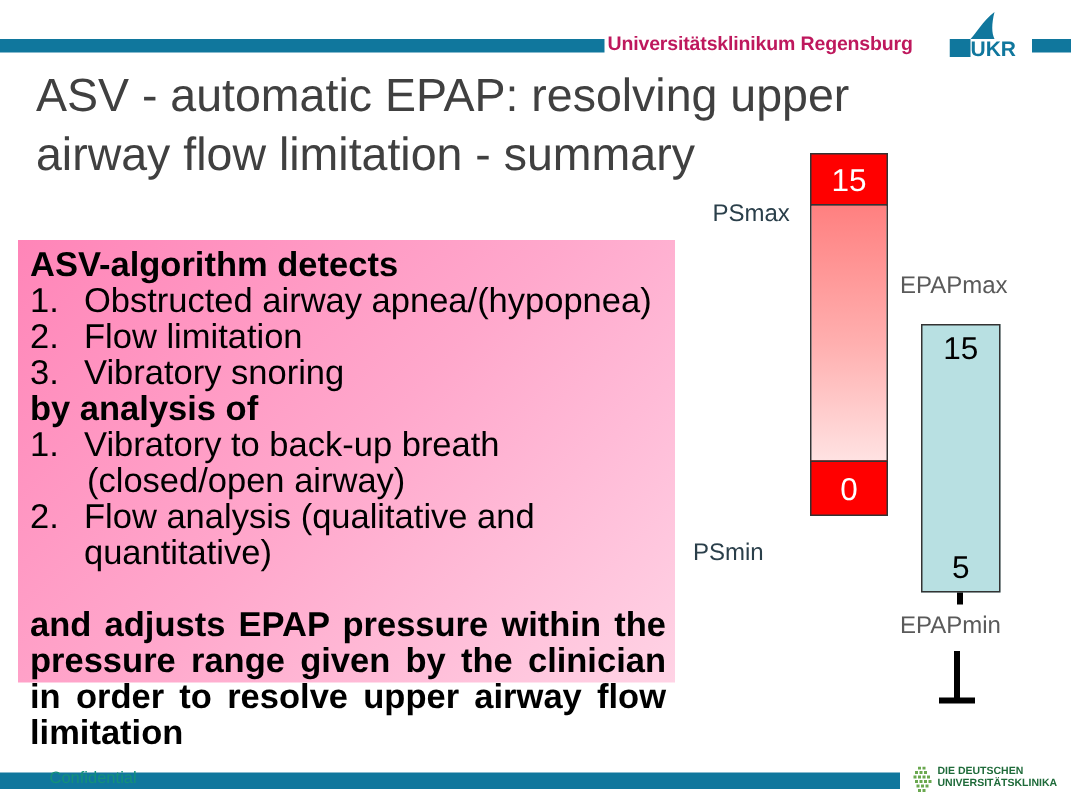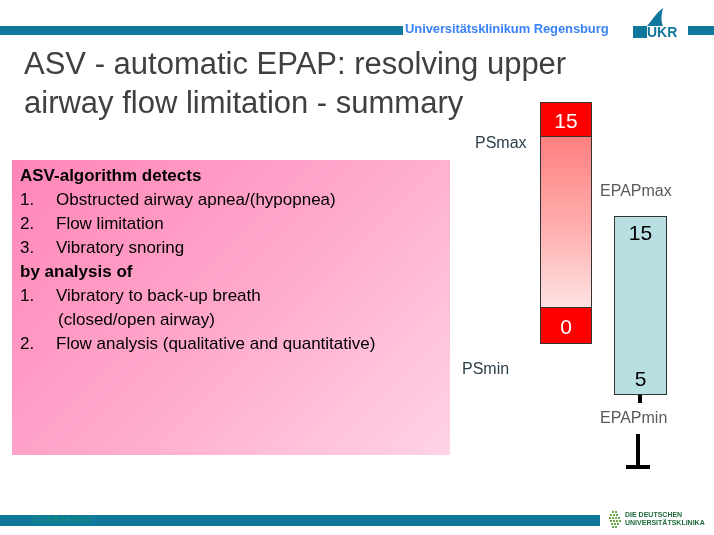--- a/index.html
+++ b/index.html
@@ -1,28 +1,28 @@
 <!DOCTYPE html>
 <html><head>
 <meta charset="utf-8">
 <style>
   html, body { margin:0; padding:0; }
   body { width:714px; height:535px; position:relative; background:#ffffff; overflow:hidden;
          font-family:"Liberation Sans", sans-serif; }
   .abs { position:absolute; }
   .topbar { left:0; top:26px; width:403px; height:9px; background:#10779d; }
-  .uni-name { left:405px; top:21px; font-size:13px; font-weight:bold; color:#3b82f6; white-space:nowrap; letter-spacing:-0.1px; }
+  .uni-name { left:405px; top:21px; font-size:13px; font-weight:bold; color:#be185d; white-space:nowrap; letter-spacing:-0.1px; }
   .ukr-logo { left:633px; top:8px; width:50px; height:30px; }
   .topbar-right { left:688px; top:26px; width:26px; height:9px; background:#10779d; }
 
   .title { left:24px; top:44px; font-size:31px; line-height:39px; color:#404040; }
 
   .panel { left:12px; top:160px; width:438px; height:295px;
            background:linear-gradient(135deg,#ff85b8 0%,#ffa8cc 50%,#ffd3e5 100%); }
-  .panel-inner { position:absolute; left:8px; top:4px; width:424px; font-size:17px; line-height:24px; color:#000; }
+  .panel-inner { position:absolute; left:8px; top:4px; width:424px; font-size:23px; line-height:24px; color:#000; }
   .panel-inner .b { font-weight:bold; }
   .li { display:flex; }
   .li .num { width:36px; flex:none; }
   .indent { padding-left:38px; }
   .spacer { height:24px; }
   .justify { font-weight:bold; text-align:justify; text-align-last:left; }
 
   .ps-label { font-size:16px; color:#2a3f4a; }
   .ep-label { font-size:16px; color:#5a5a5a; }
   .redcap { left:540px; width:52px; background:#ff0000; border:1px solid #333; box-sizing:border-box;
@@ -73,20 +73,21 @@
     <div class="li">
       <span class="num">1.</span>
       <span>Vibratory to back-up breath</span>
     </div>
     <div class="indent">(closed/open airway)</div>
     <div class="li">
       <span class="num">2.</span>
       <span>Flow analysis (qualitative and quantitative)</span>
     </div>
     <div class="spacer"></div>
+    <div class="justify">and adjusts EPAP pressure within the pressure range given by the clinician in order to resolve upper airway flow limitation</div>
   </div>
 </div>
 
 <div class="abs ps-label" style="left:456px;top:134px;margin-left:19px;">PSmax</div>
 <div class="abs ps-label" style="left:462px;top:315px;margin-top:45px;">PSmin</div>
 <div class="abs redcap" style="top:102px;height:35px;line-height:35px;">15</div>
 <div class="abs redgrad"></div>
 <div class="abs redcap" style="top:307px;height:37px;line-height:37px;">0</div>
 
 <div class="abs ep-label" style="left:600px;top:182px;">EPAPmax</div>

